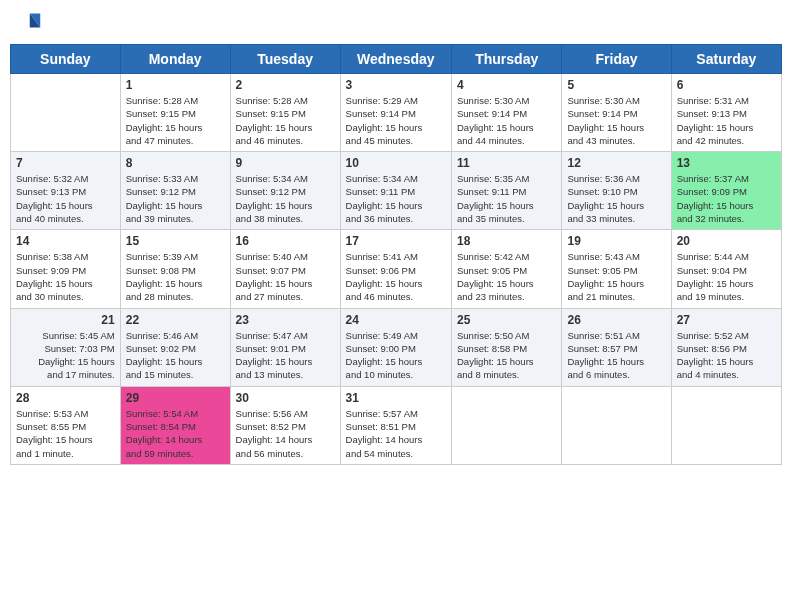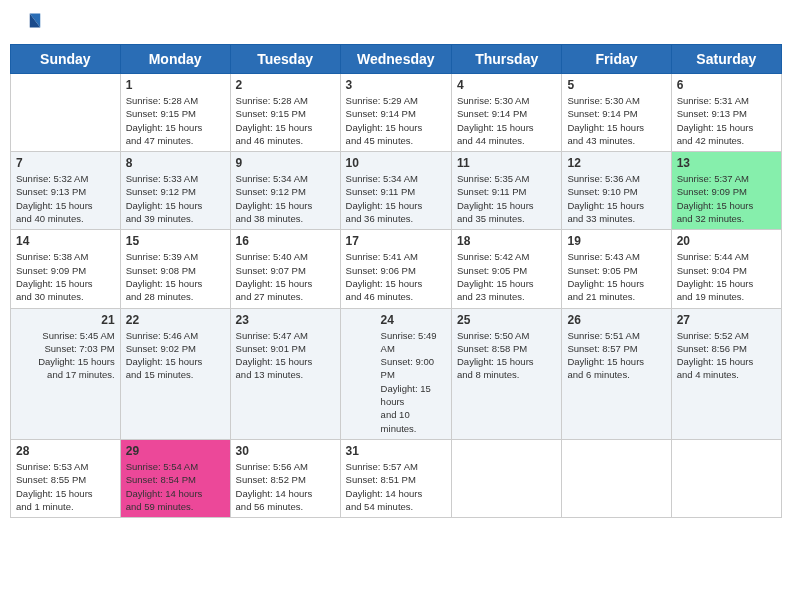--- a/index.html
+++ b/index.html
@@ -220,21 +220,21 @@
           <div class="cell-content"><span>Sunrise: 5:45 AM</span><br><span>Sunset: 7:03 PM</span><br><span>Daylight: 15 hours</span><br><span>and 17 minutes.</span></div>
         </td>
         <td style="background-color: rgb(240, 244, 248);">
           <span class="day-number">22</span>
           <div class="cell-content"><span>Sunrise: 5:46 AM</span><br><span>Sunset: 9:02 PM</span><br><span>Daylight: 15 hours</span><br><span>and 15 minutes.</span></div>
         </td>
         <td style="background-color: rgb(240, 244, 248);">
           <span class="day-number">23</span>
           <div class="cell-content"><span>Sunrise: 5:47 AM</span><br><span>Sunset: 9:01 PM</span><br><span>Daylight: 15 hours</span><br><span>and 13 minutes.</span></div>
         </td>
-        <td style="background-color: rgb(240, 244, 248); padding-left: 40px;">
+        <td style="background-color: rgb(240, 244, 248);">
           <span class="day-number">24</span>
           <div class="cell-content"><span>Sunrise: 5:49 AM</span><br><span>Sunset: 9:00 PM</span><br><span>Daylight: 15 hours</span><br><span>and 10 minutes.</span></div>
         </td>
         <td style="background-color: rgb(240, 244, 248);">
           <span class="day-number">25</span>
           <div class="cell-content"><span>Sunrise: 5:50 AM</span><br><span>Sunset: 8:58 PM</span><br><span>Daylight: 15 hours</span><br><span>and 8 minutes.</span></div>
         </td>
         <td style="background-color: rgb(240, 244, 248);">
           <span class="day-number">26</span>
           <div class="cell-content"><span>Sunrise: 5:51 AM</span><br><span>Sunset: 8:57 PM</span><br><span>Daylight: 15 hours</span><br><span>and 6 minutes.</span></div>

